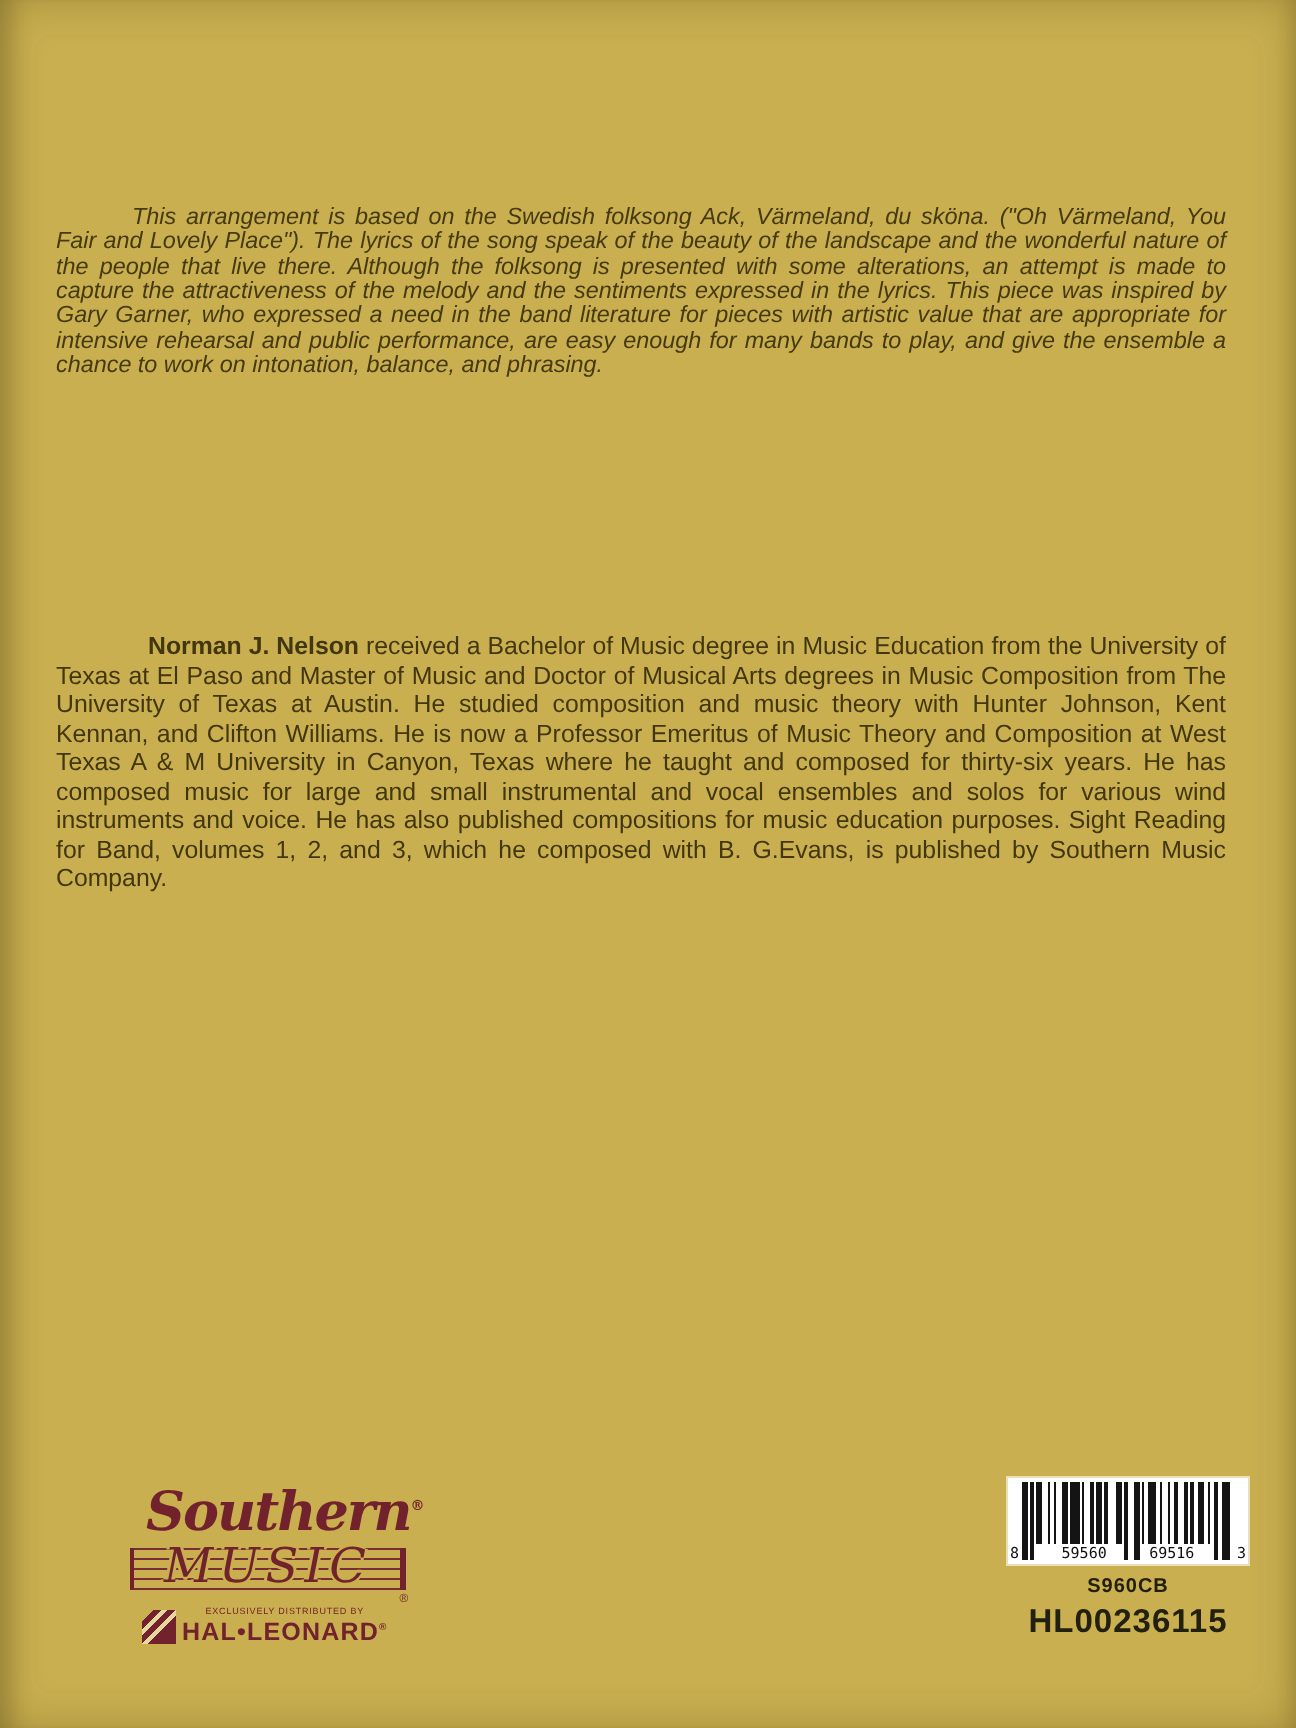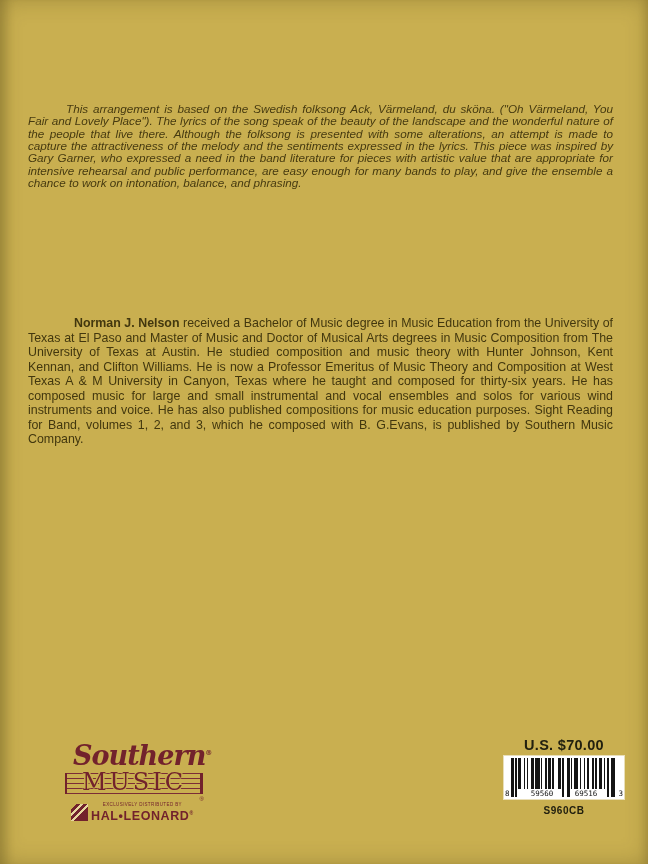--- a/index.html
+++ b/index.html
@@ -60,20 +60,21 @@
     line-height: 27px;
     letter-spacing: -1px;
     margin-left: 8px;
     white-space: nowrap;
   }
   .script-name sup { font-size: 7px; font-style: normal; letter-spacing: 0; }
   .staff {
     position: relative;
     width: 138px; height: 26px;
     margin-top: 1px;
+    font-style: italic;
   }
   .staff .sline {
     position: absolute; left: 0; right: 0; height: 1.3px;
     background: #7b2d36;
   }
   .staff .sline:nth-child(1) { top: 3px; }
   .staff .sline:nth-child(2) { top: 8px; }
   .staff .sline:nth-child(3) { top: 13px; }
   .staff .sline:nth-child(4) { top: 18px; }
   .staff .sline:nth-child(5) { top: 23px; }
@@ -201,21 +202,20 @@
     <div class="distributor">
       <div class="hl-icon"></div>
       <div class="hl-text">
         <div class="hl-tiny">EXCLUSIVELY DISTRIBUTED BY</div>
         <div class="hl-wordmark"><span>HAL•LEONARD</span><sup>®</sup></div>
       </div>
     </div>
   </div>
 
   <div class="pricing">
-    <div class="price-label">U.S. $70.00</div>
     <div class="barcode">
       <div class="bars" id="bars">
           <div class="tall" style="width: 2.7027%; flex: 0 0 auto; background: rgb(20, 20, 20);"></div>
           <div style="width: 1.35135%; flex: 0 0 auto;"></div>
           <div class="tall" style="width: 1.35135%; flex: 0 0 auto; background: rgb(20, 20, 20);"></div>
           <div style="width: 1.35135%; flex: 0 0 auto;"></div>
           <div style="width: 2.7027%; flex: 0 0 auto; background: rgb(20, 20, 20);"></div>
           <div style="width: 2.7027%; flex: 0 0 auto;"></div>
           <div style="width: 1.35135%; flex: 0 0 auto; background: rgb(20, 20, 20);"></div>
           <div style="width: 1.35135%; flex: 0 0 auto;"></div>
@@ -263,14 +263,15 @@
           <div style="width: 1.35135%; flex: 0 0 auto;"></div>
         </div>
       <div class="bc-digits">
         <span>8</span>
         <span>59560</span>
         <span>69516</span>
         <span>3</span>
       </div>
     </div>
     <div class="catalog-number">S960CB</div>
+    <div class="hl-number">HL00236115</div>
   </div>
 </div>
 
 </body></html>

